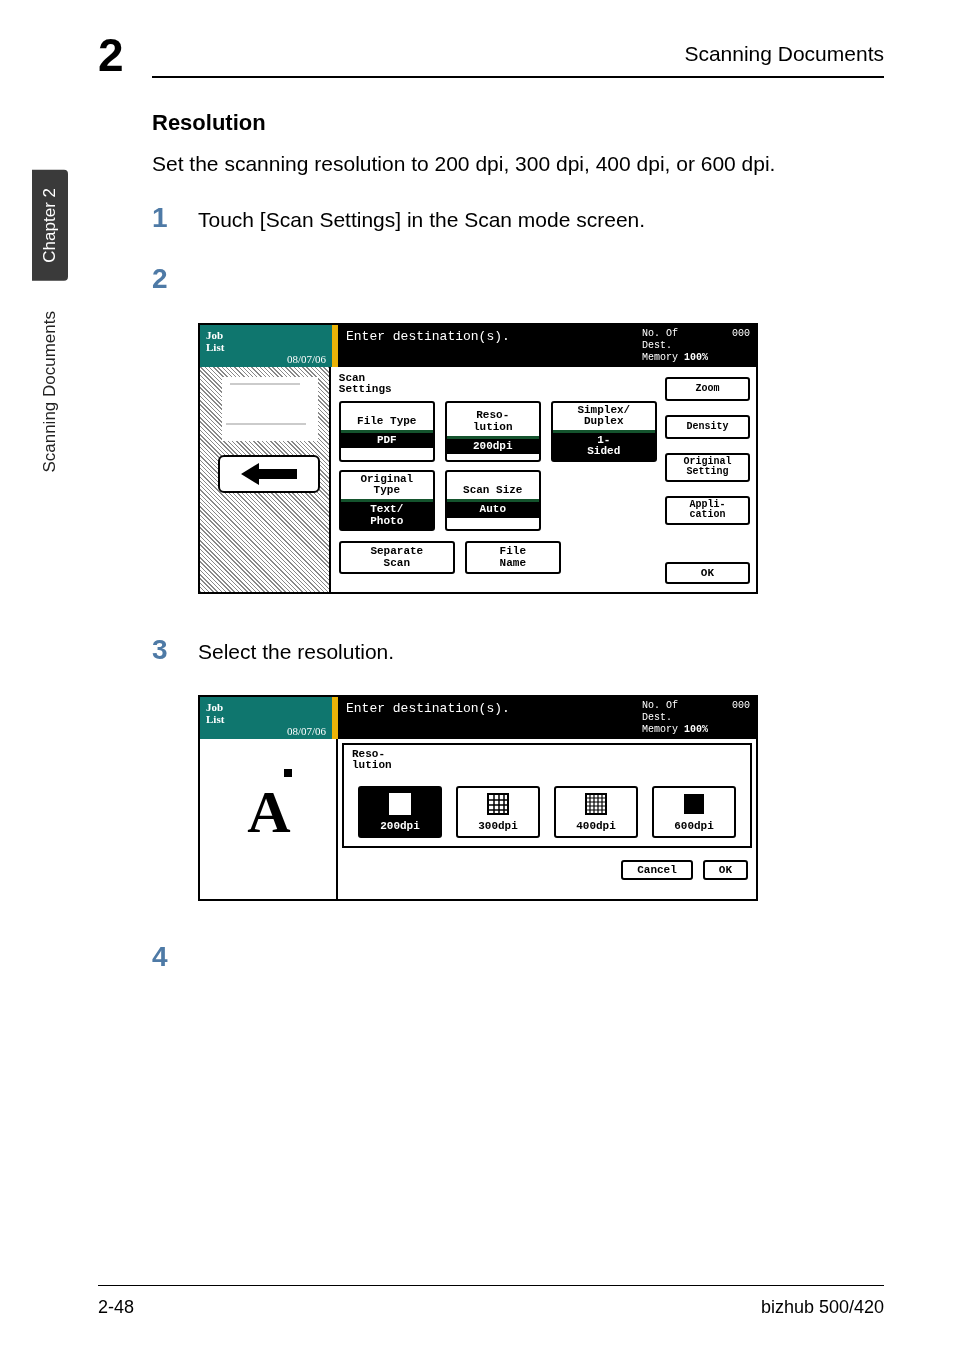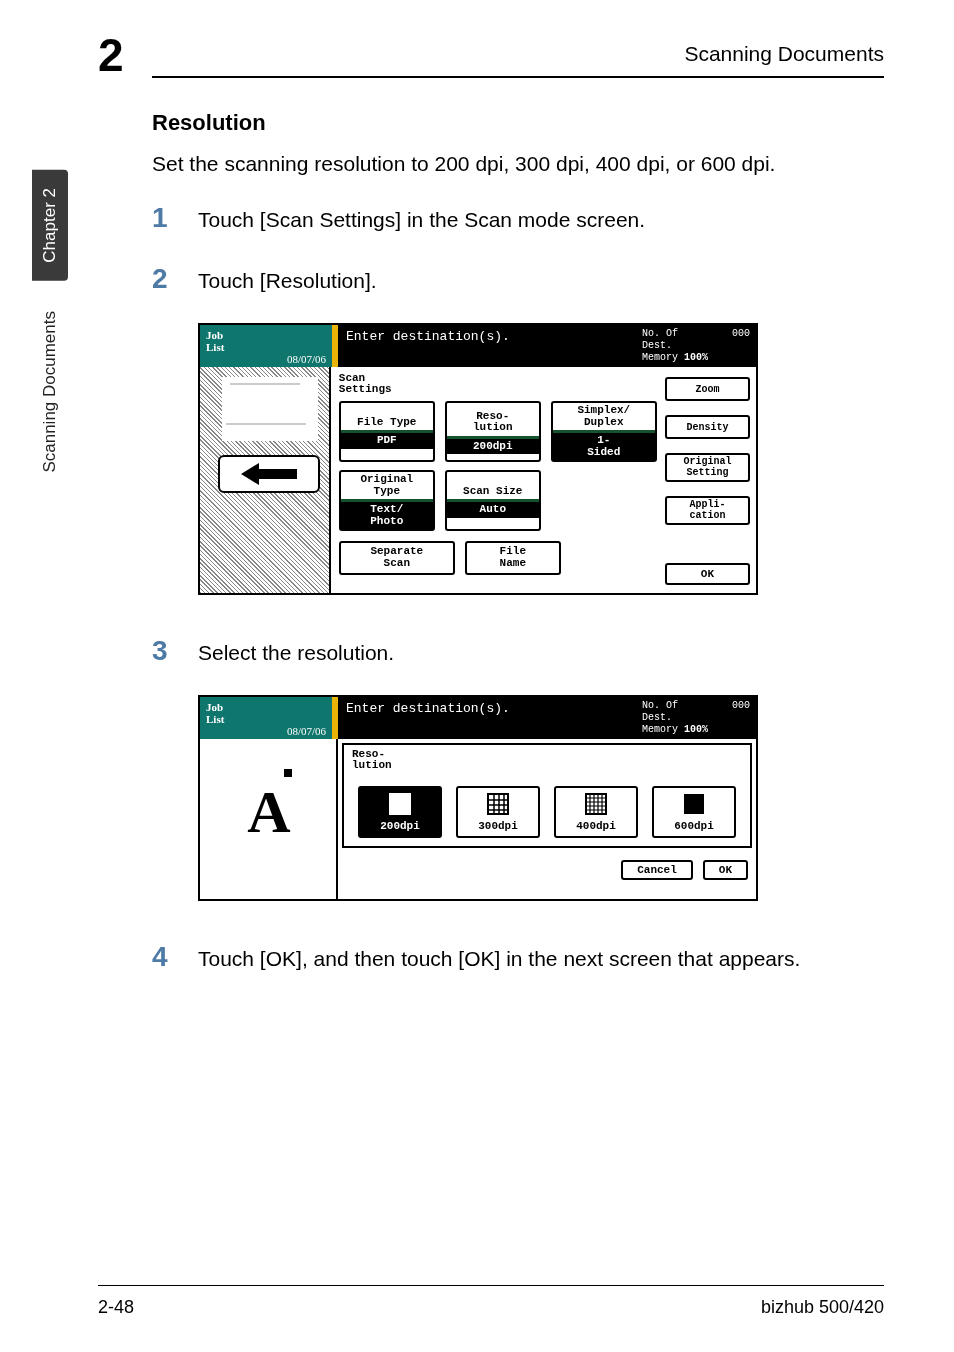--- a/index.html
+++ b/index.html
@@ -93,21 +93,20 @@
     <h3 class="sec">Resolution</h3>
     <p class="lead">Set the scanning resolution to 200 dpi, 300 dpi, 400 dpi, or 600 dpi.</p>
 
     <div class="step">
       <div class="step-num">1</div>
       <div class="step-txt">Touch [Scan Settings] in the Scan mode screen.</div>
     </div>
 
     <div class="step">
       <div class="step-num">2</div>
-      <div class="step-txt">Touch [Resolution].</div>
     </div>
 
     <div class="shot">
       <div class="shot-top">
         <div class="job-list">
           <div class="jl1" style="white-space:pre">Job
 List</div>
           <div style="text-align:right; white-space:pre">08/07/06
 22:17</div>
         </div>
@@ -250,20 +249,19 @@
           <div class="reso-foot">
             <div class="btn2">Cancel</div>
             <div class="btn2">OK</div>
           </div>
         </div>
       </div>
     </div>
 
     <div class="step">
       <div class="step-num">4</div>
-      <div class="step-txt">Touch [OK], and then touch [OK] in the next screen that appears.</div>
     </div>
   </div>
 
   <div class="footrule"></div>
   <div class="foot-l">2-48</div>
   <div class="foot-r">bizhub 500/420</div>
 </div>
 
 </body></html>

